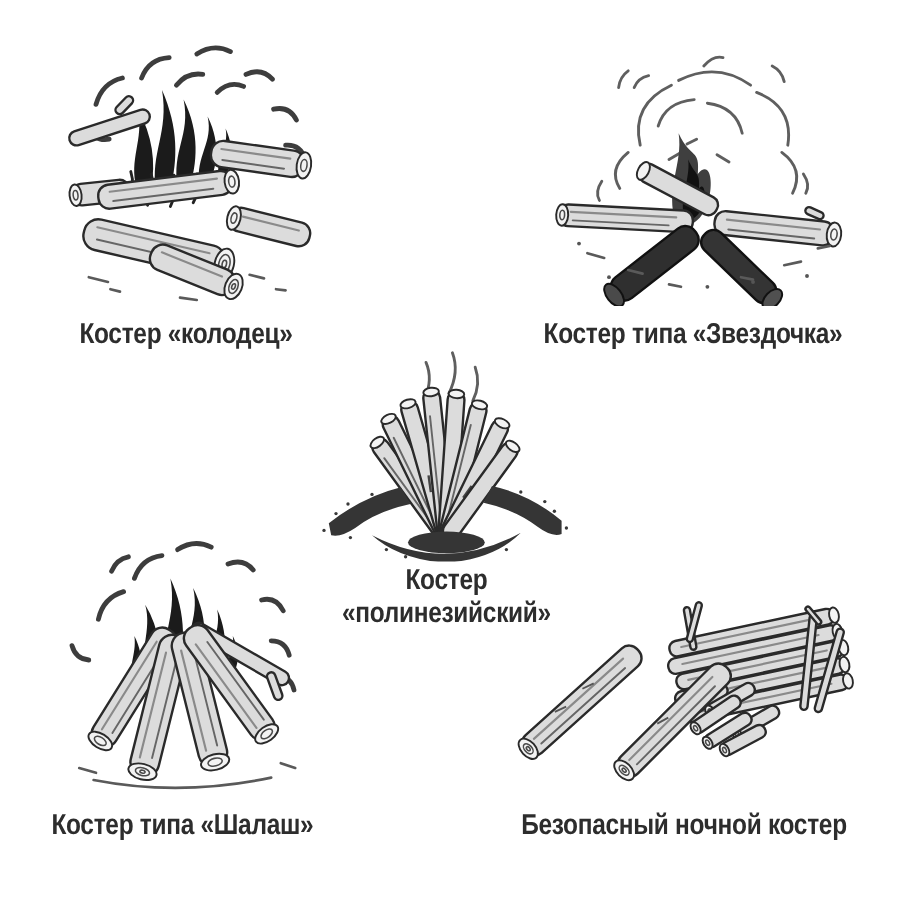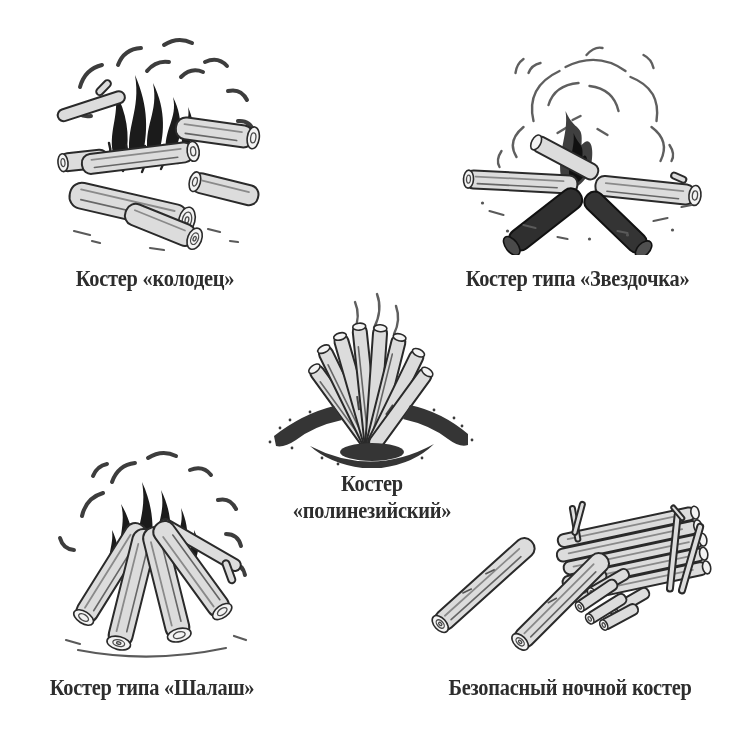--- a/index.html
+++ b/index.html
@@ -1,18 +1,18 @@
 <!DOCTYPE html>
 <html><head>
 <meta charset="utf-8">
 <style>
   html,body{margin:0;padding:0;background:#fff;}
   #page{
     position:relative;width:750px;height:750px;background:#ffffff;
-    overflow:hidden;font-family:Liberation Serif, serif;
+    overflow:hidden;font-family:Liberation Sans, sans-serif;
   }
   .art{position:absolute;}
   .art svg{display:block;width:100%;height:100%;}
   .caption{
     position:absolute;color:#2d2d2d;font-weight:700;font-size:24px;
     line-height:27px;text-align:center;white-space:nowrap;
     transform:scaleX(0.85);transform-origin:50% 50%;
     letter-spacing:-0.3px;
   }
   .log{fill:#dcdcdc;stroke:#2a2a2a;stroke-width:2;}

